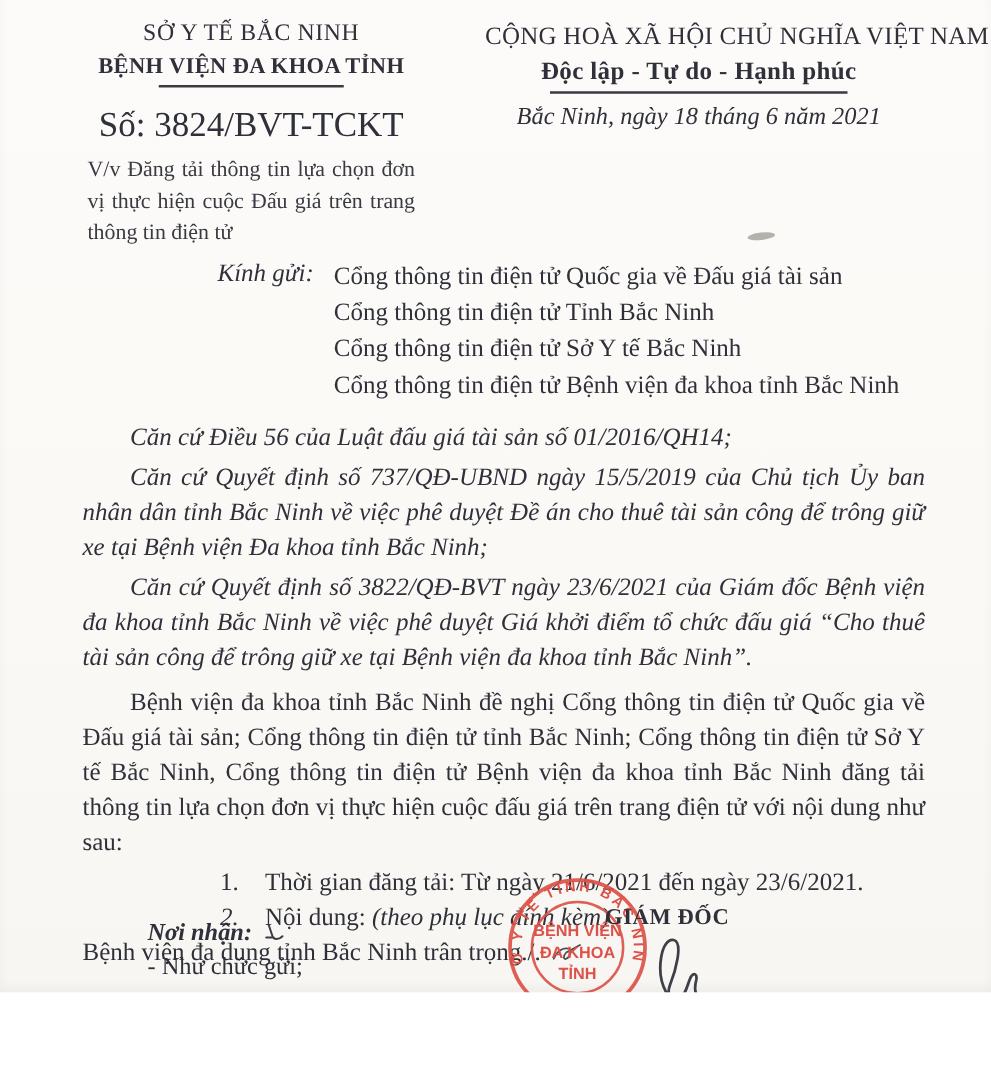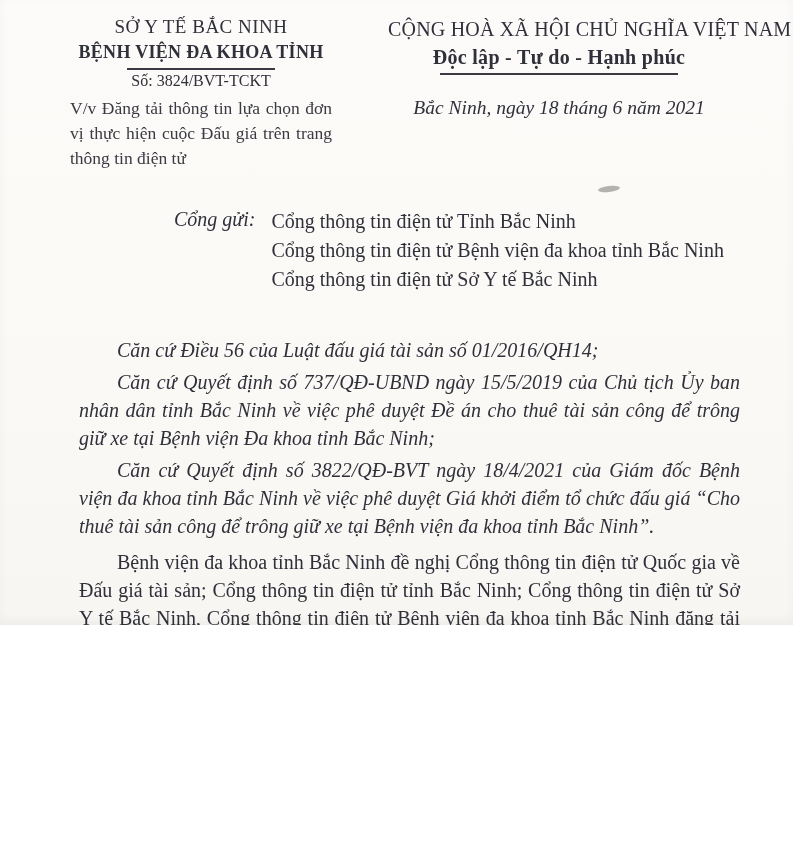--- a/index.html
+++ b/index.html
@@ -1,44 +1,44 @@
 <!DOCTYPE html>
 <html lang="vi"><head>
 <meta charset="utf-8">
 <style>
   html,body{margin:0;padding:0;}
   .page{
     position:relative;
-    width:793px;height:625px;
+    width:793px;height:794px;
     background:linear-gradient(180deg,#fcfbf9 0%,#faf9f6 60%,#f7f6f2 100%);
     font-family:"Liberation Serif","DejaVu Serif",serif;
     color:#30303a;
     overflow:hidden;
     box-shadow:inset 0 -4px 8px rgba(60,60,55,0.05);
   }
   
   .header-left{position:absolute;left:70px;top:16px;width:262px;text-align:center;}
   .org-parent{font-size:19px;letter-spacing:.5px;}
   .org-name{font-size:18px;font-weight:bold;letter-spacing:.3px;margin-top:4px;}
   .rule-left{width:148px;height:0;border-top:2px solid #3a3a42;margin:5px auto 0;}
-  .doc-number{font-size:16px;margin-top:2px;}
+  .doc-number{font-size:28px;margin-top:15px;}
   .doc-subject{font-size:17.5px;line-height:25px;text-align:justify;margin-top:6px;color:#3a3a42;}
   .header-right{position:absolute;left:388px;top:18px;width:342px;text-align:center;}
   .motto-1{font-size:20px;white-space:nowrap;letter-spacing:.2px;}
   .motto-2{font-size:20px;font-weight:bold;margin-top:5px;letter-spacing:.3px;}
   .rule-right{width:238px;height:0;border-top:2px solid #3a3a42;margin:4px auto 0;}
-  .place-date{font-style:italic;font-size:19.5px;margin-top:22px;white-space:nowrap;}
+  .place-date{font-style:italic;font-size:19.5px;margin-top:8px;white-space:nowrap;}
   .smudge{position:absolute;left:598px;top:186px;width:22px;height:6px;background:#9b9b94;border-radius:50%;transform:rotate(-6deg);opacity:.75;}
   
   .kinh-gui{position:absolute;left:174px;top:207px;display:flex;font-size:20px;}
   .kg-label{font-style:italic;margin-right:16px;white-space:nowrap;padding-top:1px;}
   .kg-list div{line-height:29px;white-space:nowrap;}
   
   .body-text{position:absolute;left:66px;top:336px;width:674px;font-size:20px;line-height:28px;text-align:justify;}
-  .body-text p{margin:0 0 4px 13px;text-indent:38px;}
+  .body-text p{margin:0 0 4px 0;text-indent:38px;}
   .body-text p.cancu{font-style:italic;}
   .body-text p.last-cancu{margin-bottom:8px;}
   .num-list{margin-left:110px;text-align:left;}
   .num-list .row{line-height:28px;}
   .num{display:inline-block;width:36px;}
   .italic{font-style:italic;}
   .closing-line{margin-top:0;white-space:nowrap;}
   .penmark{display:inline-block;vertical-align:-2px;margin-left:8px;}
   
   .footer-left{position:absolute;left:118px;top:736px;font-size:19.5px;}
@@ -65,32 +65,33 @@
   <div class="header-right">
     <div class="motto-1">CỘNG HOÀ XÃ HỘI CHỦ NGHĨA VIỆT NAM</div>
     <div class="motto-2">Độc lập - Tự do - Hạnh phúc</div>
     <div class="rule-right"></div>
     <div class="place-date">Bắc Ninh, ngày 18 tháng 6 năm 2021</div>
   </div>
 
   <div class="smudge"></div>
 
   <div class="kinh-gui">
-    <div class="kg-label">Cổng gửi:</div>
+    <div class="kg-label">Kính gửi:</div>
     <div class="kg-list">
+      <div>Cổng thông tin điện tử Quốc gia về Đấu giá tài sản</div>
       <div>Cổng thông tin điện tử Tỉnh Bắc Ninh</div>
+      <div>Cổng thông tin điện tử Sở Y tế Bắc Ninh</div>
       <div>Cổng thông tin điện tử Bệnh viện đa khoa tỉnh Bắc Ninh</div>
-      <div>Cổng thông tin điện tử Sở Y tế Bắc Ninh</div>
     </div>
   </div>
 
   <div class="body-text">
     <p class="cancu">Căn cứ Điều 56 của Luật đấu giá tài sản số 01/2016/QH14;</p>
     <p class="cancu">Căn cứ Quyết định số 737/QĐ-UBND ngày 15/5/2019 của Chủ tịch Ủy ban nhân dân tỉnh Bắc Ninh về việc phê duyệt Đề án cho thuê tài sản công để trông giữ xe tại Bệnh viện Đa khoa tỉnh Bắc Ninh;</p>
-    <p class="cancu last-cancu">Căn cứ Quyết định số 3822/QĐ-BVT ngày 18/4/2021 của Giám đốc Bệnh viện đa khoa tỉnh Bắc Ninh về việc phê duyệt Giá khởi điểm tổ chức đấu giá “Cho thuê tài sản công để trông giữ xe tại Bệnh viện đa khoa tỉnh Bắc Ninh”.</p>
+    <p class="cancu last-cancu">Căn cứ Quyết định số 3822/QĐ-BVT ngày 23/6/2021 của Giám đốc Bệnh viện đa khoa tỉnh Bắc Ninh về việc phê duyệt Giá khởi điểm tổ chức đấu giá “Cho thuê tài sản công để trông giữ xe tại Bệnh viện đa khoa tỉnh Bắc Ninh”.</p>
     <p>Bệnh viện đa khoa tỉnh Bắc Ninh đề nghị Cổng thông tin điện tử Quốc gia về Đấu giá tài sản; Cổng thông tin điện tử tỉnh Bắc Ninh; Cổng thông tin điện tử Sở Y tế Bắc Ninh, Cổng thông tin điện tử Bệnh viện đa khoa tỉnh Bắc Ninh đăng tải thông tin lựa chọn đơn vị thực hiện cuộc đấu giá trên trang điện tử với nội dung như sau:</p>
     <div class="num-list">
       <div class="row">
         <span class="num">1.</span><span>Thời gian đăng tải: Từ ngày 21/6/2021 đến ngày 23/6/2021.</span>
       </div>
       <div class="row">
         <span class="num italic">2.</span><span>Nội dung:</span>
         <span class="italic">(theo phụ lục đính kèm)</span>
       </div>
     </div>

